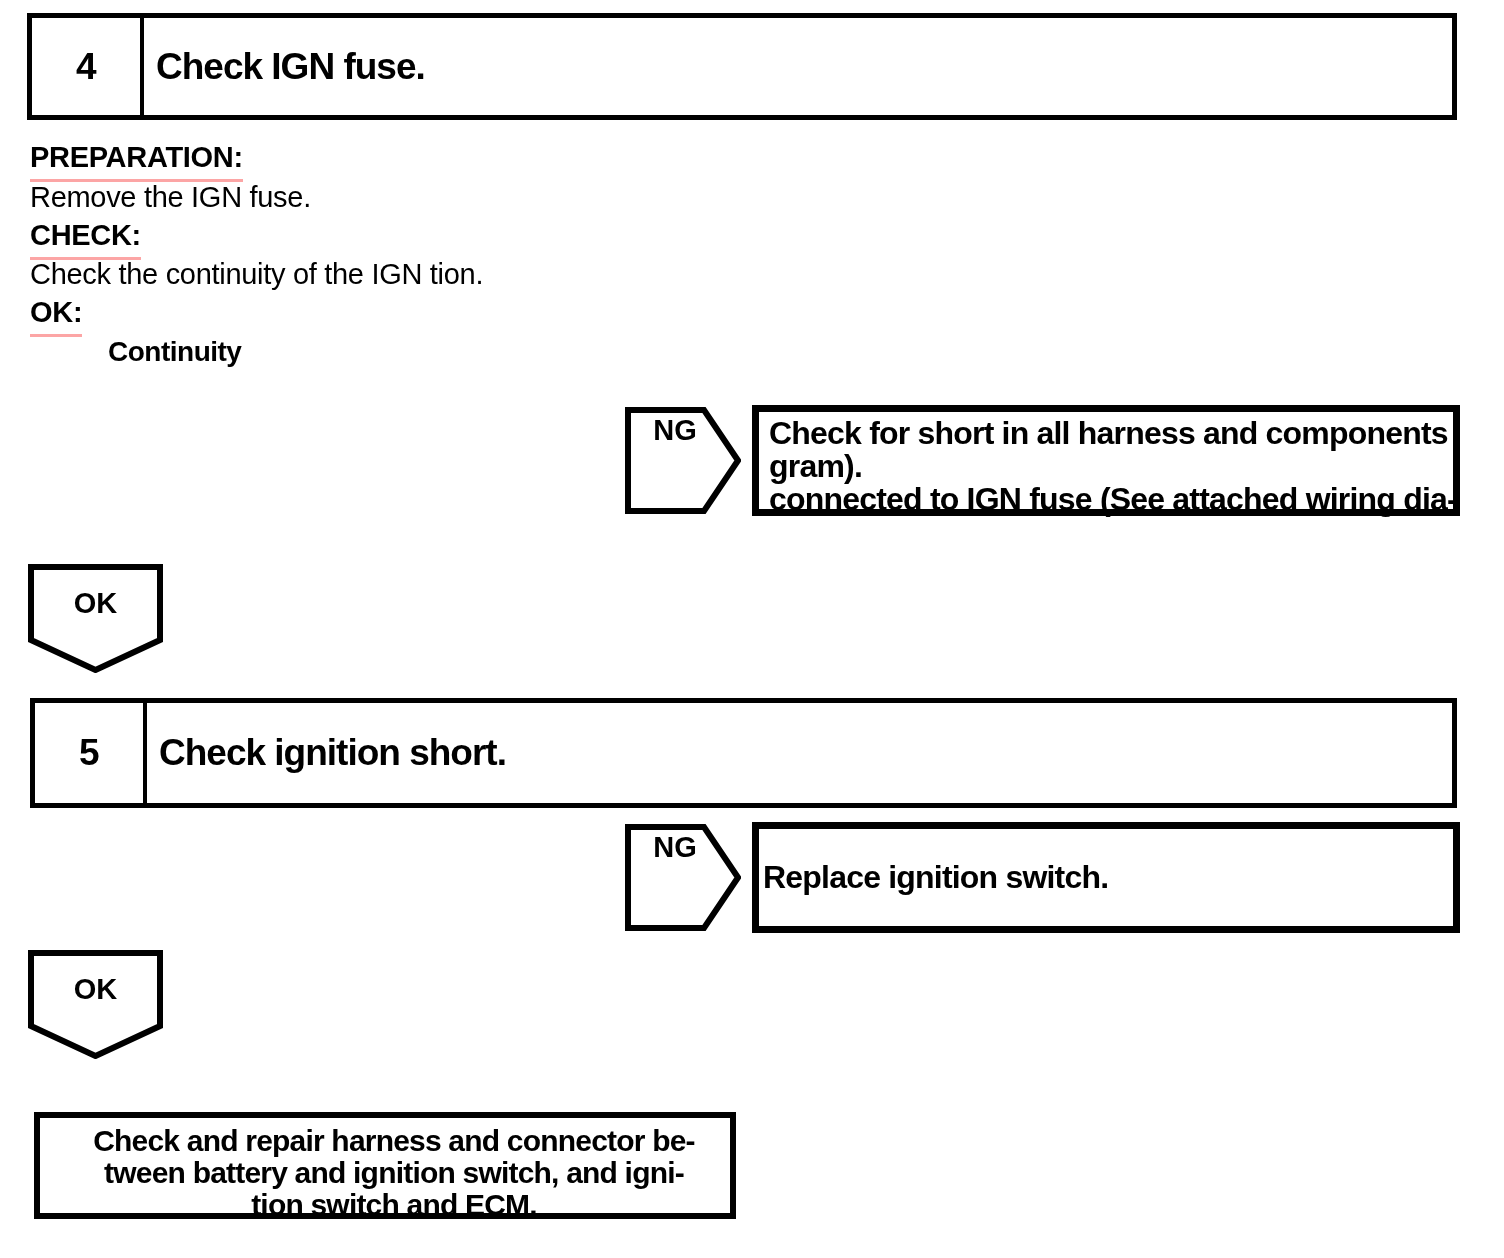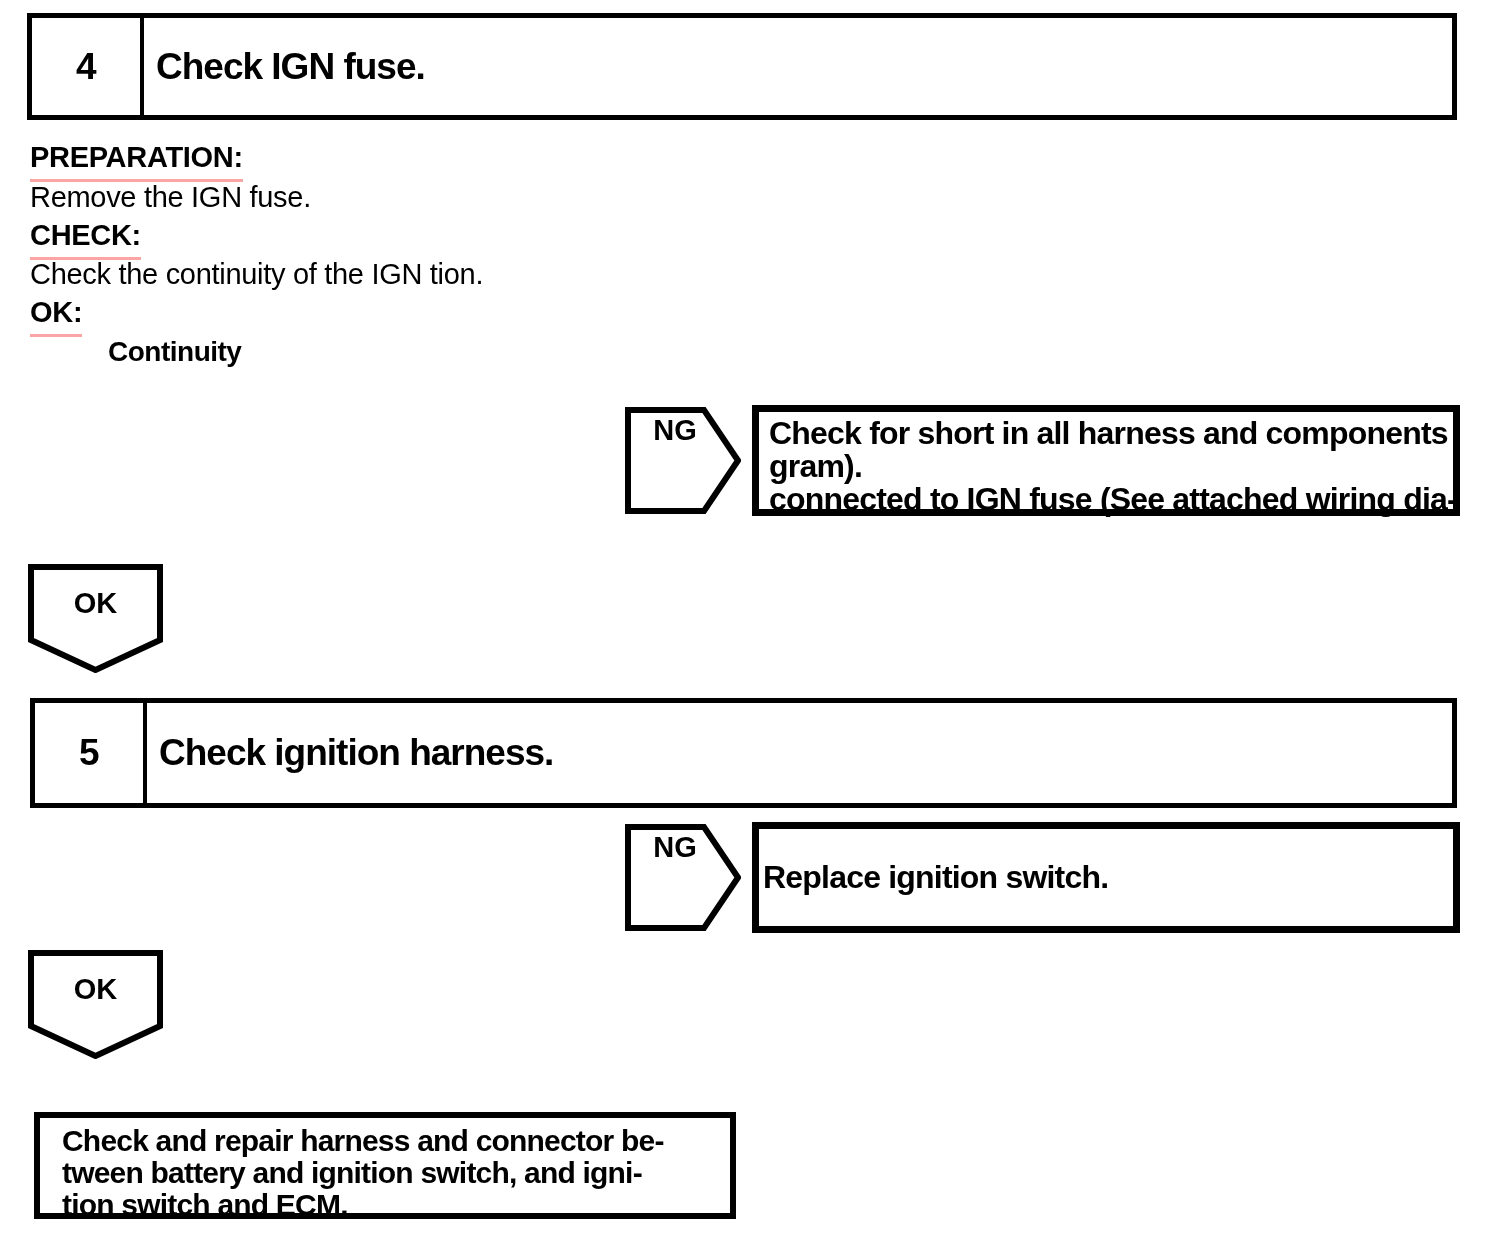--- a/index.html
+++ b/index.html
@@ -94,20 +94,21 @@
   .action-box.v-center {
     display: flex;
     align-items: center;
     padding: 0 0 0 4px;
   }
   .final-box {
     position: absolute;
     border: 6px solid #000;
     background: #fff;
     padding: 7px 4px 0 22px;
+    text-align: center;
   }
   .final-box .line {
     display: block;
     font-size: 30px;
     font-weight: bold;
     line-height: 32px;
     letter-spacing: -0.8px;
     white-space: nowrap;
   }
 </style>
@@ -158,21 +159,21 @@
       <polygon points="3,3 132,3 132,76 67.5,106 3,76" fill="#ffffff" stroke="#000000" stroke-width="6"></polygon>
     </svg>
     <div class="pent-label">OK</div>
   </div>
 
   <div class="step-box" style="left:30px; top:698px; width:1427px; height:110px;">
     <div class="step-num-cell">
       <span class="step-num">5</span>
     </div>
     <div class="step-title-cell">
-      <span class="step-title">Check ignition harness.</span>
+      <span class="step-title">Check ignition short.</span>
     </div>
   </div>
 
   <div class="pent pent-ng" style="left:625px; top:824px; width:116px; height:107px;">
     <svg width="116" height="107" viewBox="0 0 116 107">
       <polygon points="3,3 79,3 113,53.5 79,104 3,104" fill="#ffffff" stroke="#000000" stroke-width="6"></polygon>
     </svg>
     <div class="pent-label">NG</div>
   </div>
 

